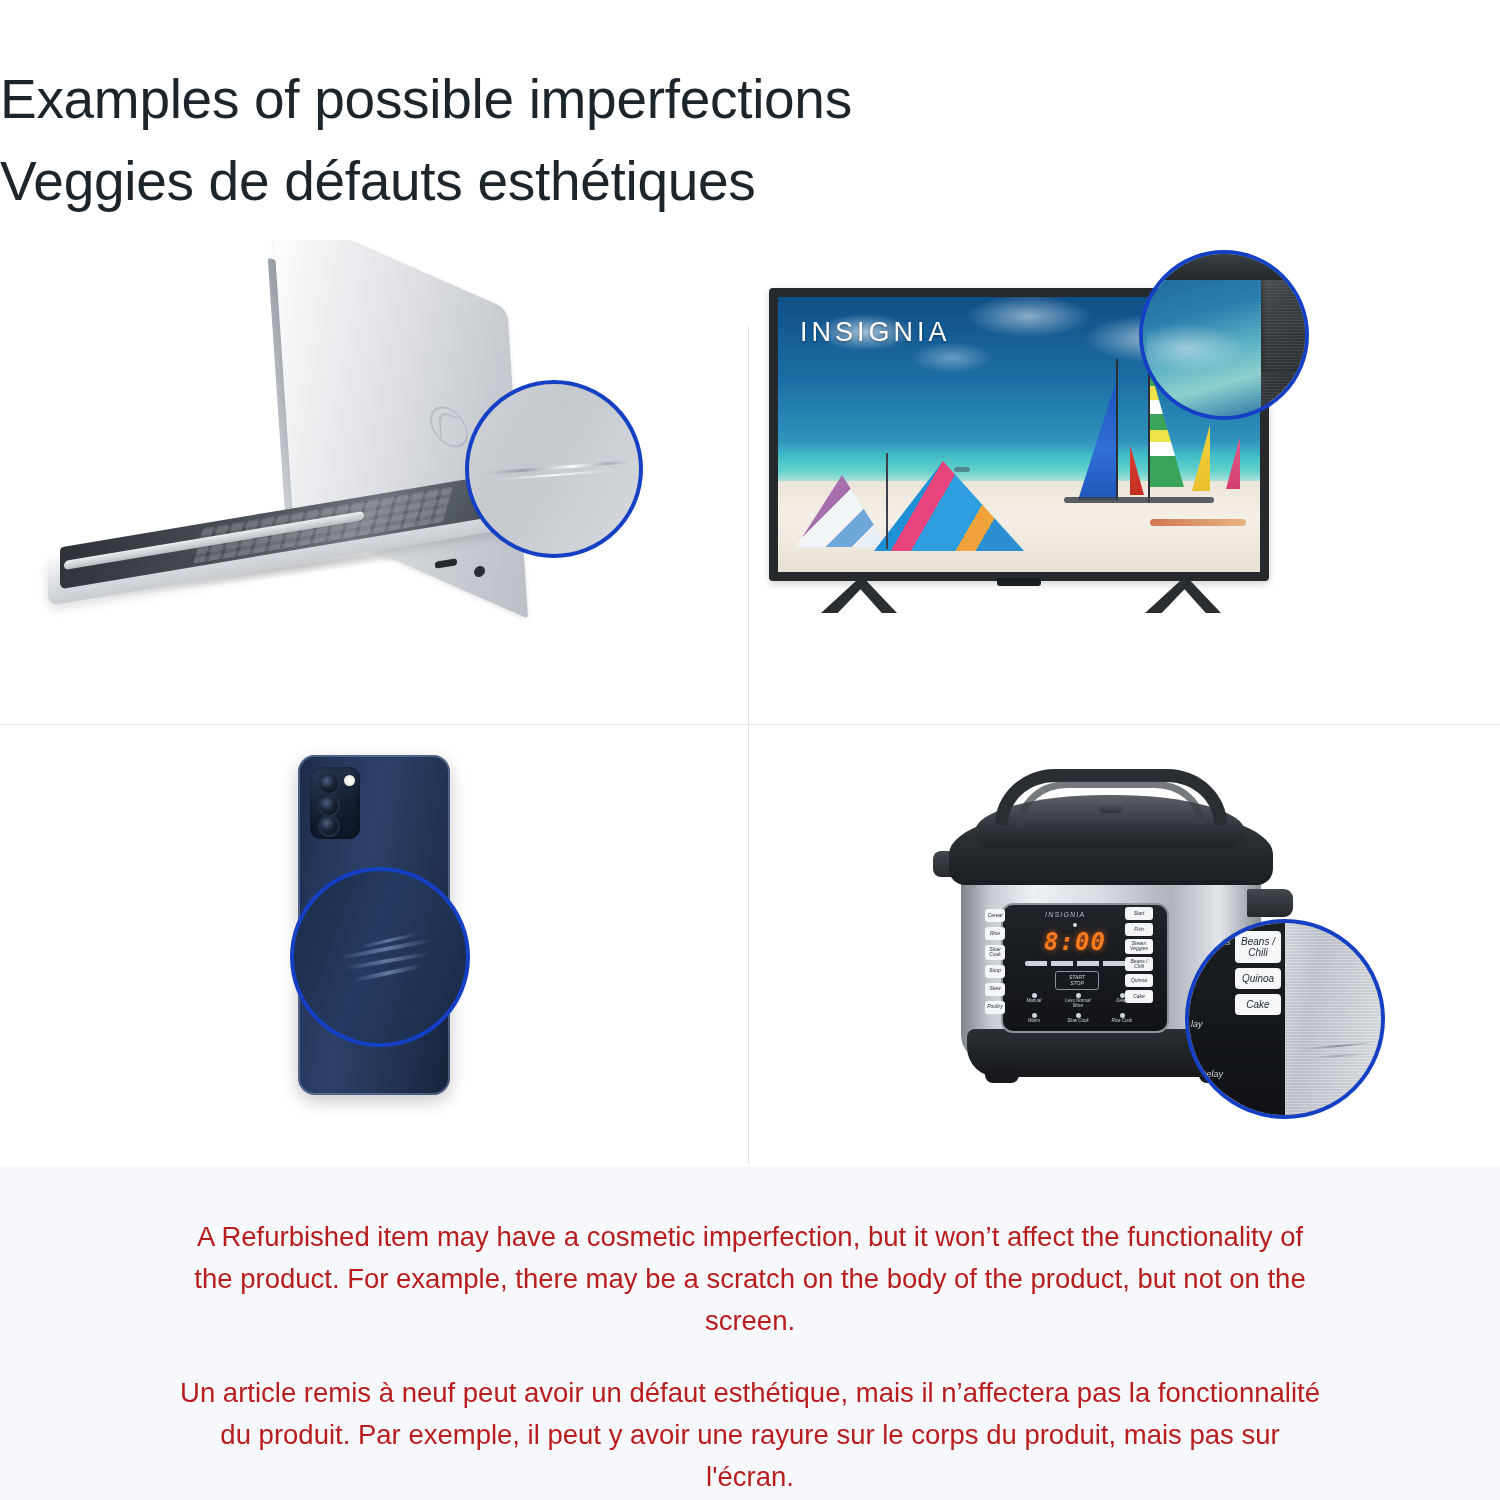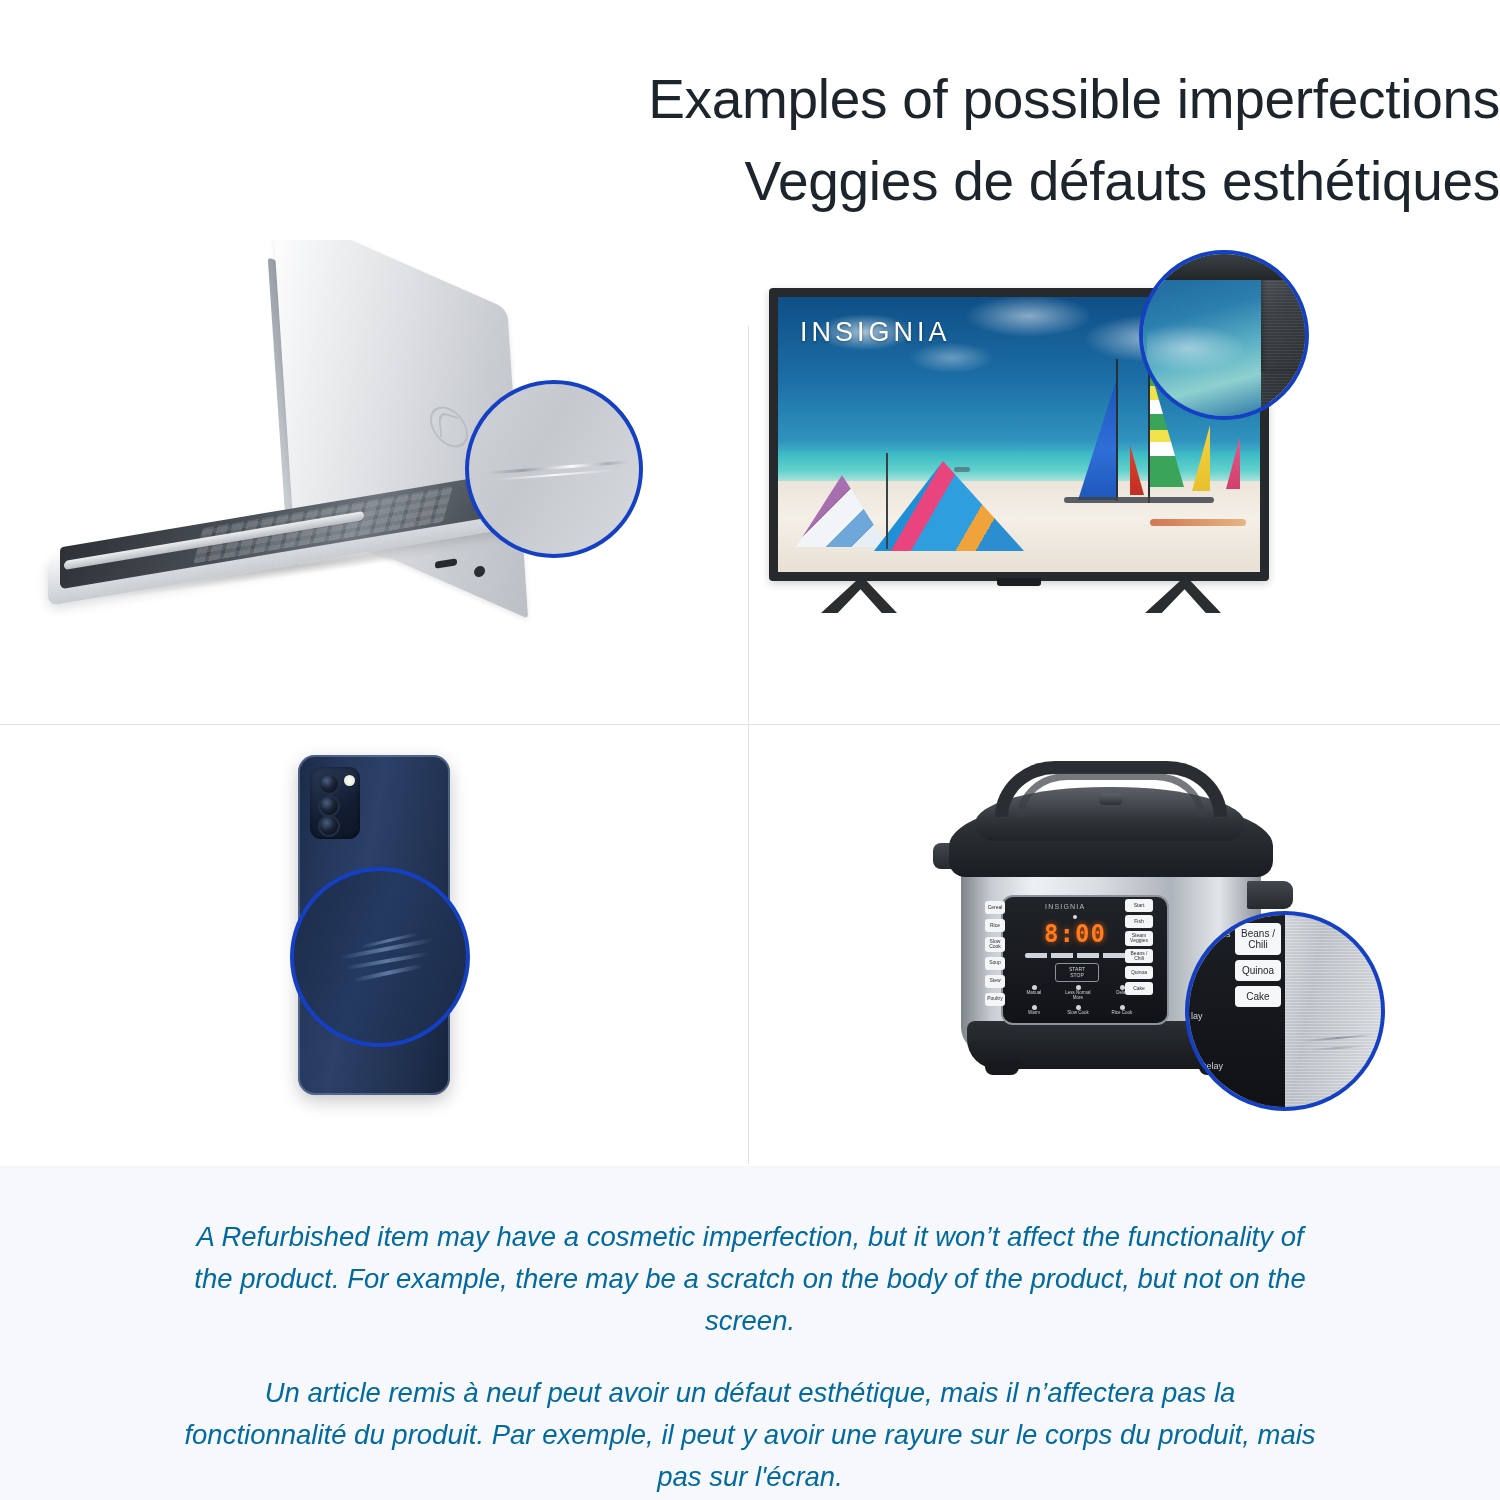--- a/index.html
+++ b/index.html
@@ -8,21 +8,21 @@
     background:#ffffff;
     font-family:"Liberation Sans","DejaVu Sans",sans-serif;
     color:#1d252c;
     overflow:hidden;
   }
   .page{position:relative;width:1500px;height:1500px;box-sizing:border-box;}
 
   
   .heading{
     position:absolute;left:0;top:58px;width:1500px;
-    text-align:right;
+    text-align:left;
   }
   .heading .line{
     font-size:55px;
     font-weight:400;
     line-height:82px;
     letter-spacing:-0.3px;
     color:#1d252c;
   }
 
   
@@ -300,21 +300,21 @@
   .ph-scr{
     position:absolute;height:4px;border-radius:3px;
     background:linear-gradient(90deg,rgba(255,255,255,0),rgba(150,175,215,.55),rgba(255,255,255,0));
   }
   .ph-s1{left:44px;top:76px;width:96px;transform:rotate(-11deg);}
   .ph-s2{left:50px;top:88px;width:86px;transform:rotate(-10deg);}
   .ph-s3{left:58px;top:100px;width:72px;transform:rotate(-12deg);}
   .ph-s4{left:66px;top:68px;width:58px;transform:rotate(-13deg);height:3px;}
 
   
-  .ck-wrap{position:absolute;left:0;top:0;width:751px;height:440px;}
+  .ck-wrap{position:absolute;left:0;top:8px;width:751px;height:440px;font-style:italic;}
   .ck-body{
     position:absolute;left:212px;top:116px;width:300px;height:212px;
     background:linear-gradient(90deg,#7e848b 0%,#c7ccd2 10%,#eef1f4 24%,#d8dde2 46%,#aeb4bb 70%,#e2e6ea 86%,#8b9199 100%);
     border-radius:14px 14px 26px 26px;
   }
   .ck-base{
     position:absolute;left:218px;top:296px;width:288px;height:48px;
     background:linear-gradient(180deg,#2b2f33,#17191c);
     border-radius:8px 8px 30px 30px;
   }
@@ -454,23 +454,22 @@
     position:absolute;left:0;top:1166px;width:1500px;height:334px;
     background:#f6f8fb;
   }
   .footer-inner{
     width:1140px;margin:0 auto;padding-top:50px;text-align:center;
   }
   .footer p{
     margin:0;
     font-size:27.5px;
     line-height:42px;
-    color:#0369a1;
+    color:#b91c1c;
     font-weight:400;
-    font-style:italic;
   }
   .footer p + p{margin-top:30px;}
 </style>
 </head>
 <body>
 
 <div class="page">
 
   <div class="heading">
     <div class="line">Examples of possible imperfections</div>

